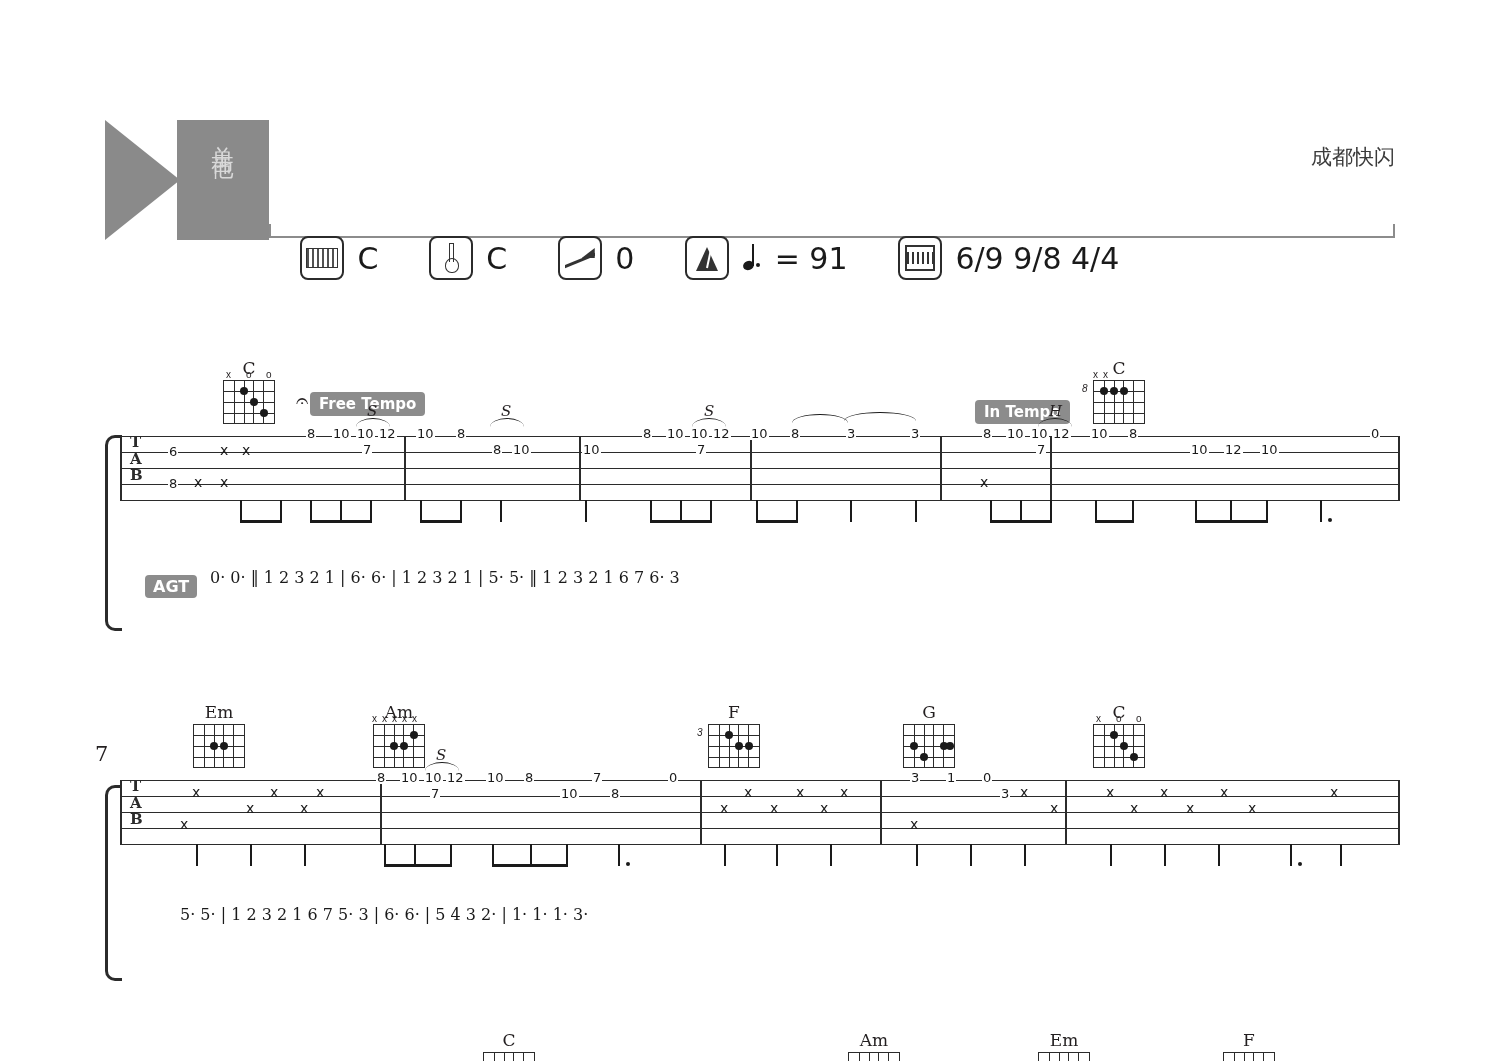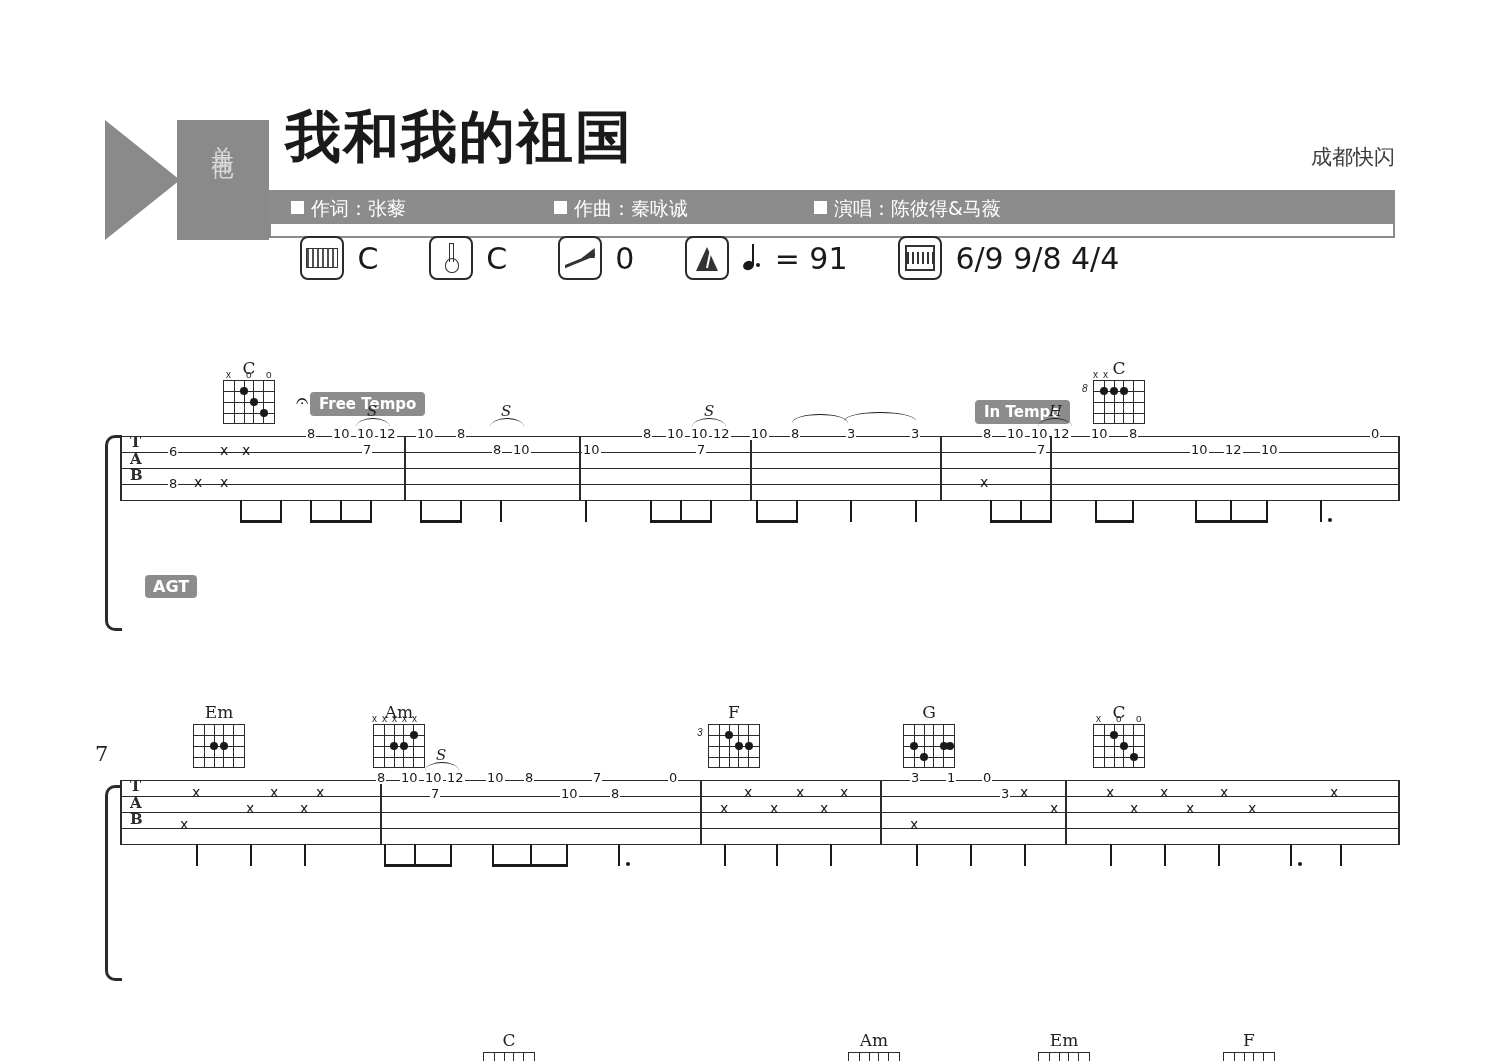--- a/index.html
+++ b/index.html
@@ -173,34 +173,22 @@
 </head>
 <body>
 
 <div class="sheet">
 
   <div class="hdr">
     <div class="logo-arrow"></div>
     <div class="logo-box">
       <div class="v">单吉他</div>
     </div>
-    <div class="title">我和我的祖国</div>
     <div class="subtitle">成都快闪</div>
 
-    <div class="credit-bar">
-      <div class="item c1">
-        <span class="sq"></span><span>作词：张藜</span>
-      </div>
-      <div class="item c2">
-        <span class="sq"></span><span>作曲：秦咏诚</span>
-      </div>
-      <div class="item c3">
-        <span class="sq"></span><span>演唱：陈彼得&amp;马薇</span>
-      </div>
-    </div>
     <div class="bar-tail"></div>
   </div>
 
   <div class="inforow">
 
     <div class="igrp">
       <span class="ibox">
           <span class="ic ic-keys"></span>
         </span>
       <span class="ilabel">C</span>
@@ -386,20 +374,21 @@
       <div class="beam" style="left:975px;top:84px;width:39px;"></div>
       <div class="stem" style="left:1075px;top:64px;height:22px;"></div>
       <div class="stem" style="left:1110px;top:64px;height:22px;"></div>
       <div class="stem" style="left:1146px;top:64px;height:22px;"></div>
       <div class="beam" style="left:1075px;top:84px;width:73px;"></div>
       <div class="stem" style="left:1200px;top:64px;height:22px;"></div>
       <div class="dotmark" style="left:1208px;top:82px;"></div>
     </div>
 
     <div class="agt" style="left:40px;top:235px;">AGT</div>
+    <div class="jp" style="left:105px;top:228px;">0·   0·  ‖ 1 2 3 2 1 | 6· 6· | 1 2 3 2 1 | 5· 5· ‖ 1 2 3 2 1 6 7 6· 3</div>
   </div>
 
   <div class="system sys2" style="width:1300px;height:300px;">
     <div class="sysbracket"></div>
     <div class="sysnum" style="left:-10px;top:52px;">7</div>
 
     <div class="chord" style="left:85px;top:12px;">
       <div class="nm">Em</div>
       <div class="grid">
         <div class="v" style="left:9.8px"></div>
@@ -568,20 +557,21 @@
       <div class="stem" style="left:850px;top:64px;height:22px;"></div>
       <div class="stem" style="left:904px;top:64px;height:22px;"></div>
       <div class="stem" style="left:990px;top:64px;height:22px;"></div>
       <div class="stem" style="left:1044px;top:64px;height:22px;"></div>
       <div class="stem" style="left:1098px;top:64px;height:22px;"></div>
       <div class="stem" style="left:1170px;top:64px;height:22px;"></div>
       <div class="dotmark" style="left:1178px;top:82px;"></div>
       <div class="stem" style="left:1220px;top:64px;height:22px;"></div>
     </div>
 
+    <div class="jp" style="left:75px;top:215px;">5·  5· | 1 2 3 2 1 6 7 5· 3 | 6· 6· | 5 4 3 2· | 1· 1· 1· 3·</div>
   </div>
 
   <div class="system sys3" style="width:1300px;height:40px;">
     <div class="chord" style="left:375px;top:0;">
       <div class="nm">C</div>
       <div class="grid">
         <div class="v" style="left:9.8px"></div>
           <div class="v" style="left:19.6px"></div>
         <div class="v" style="left:29.4px"></div>
           <div class="v" style="left:39.2px"></div>

